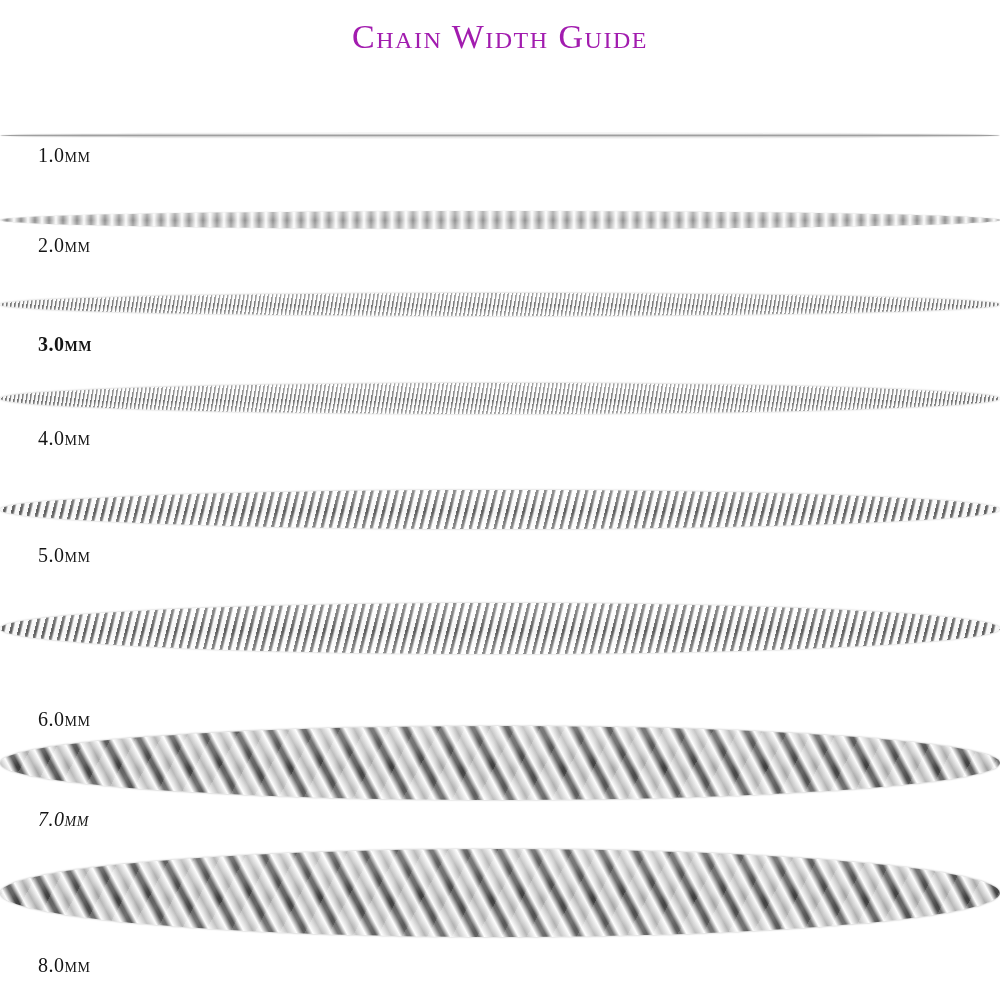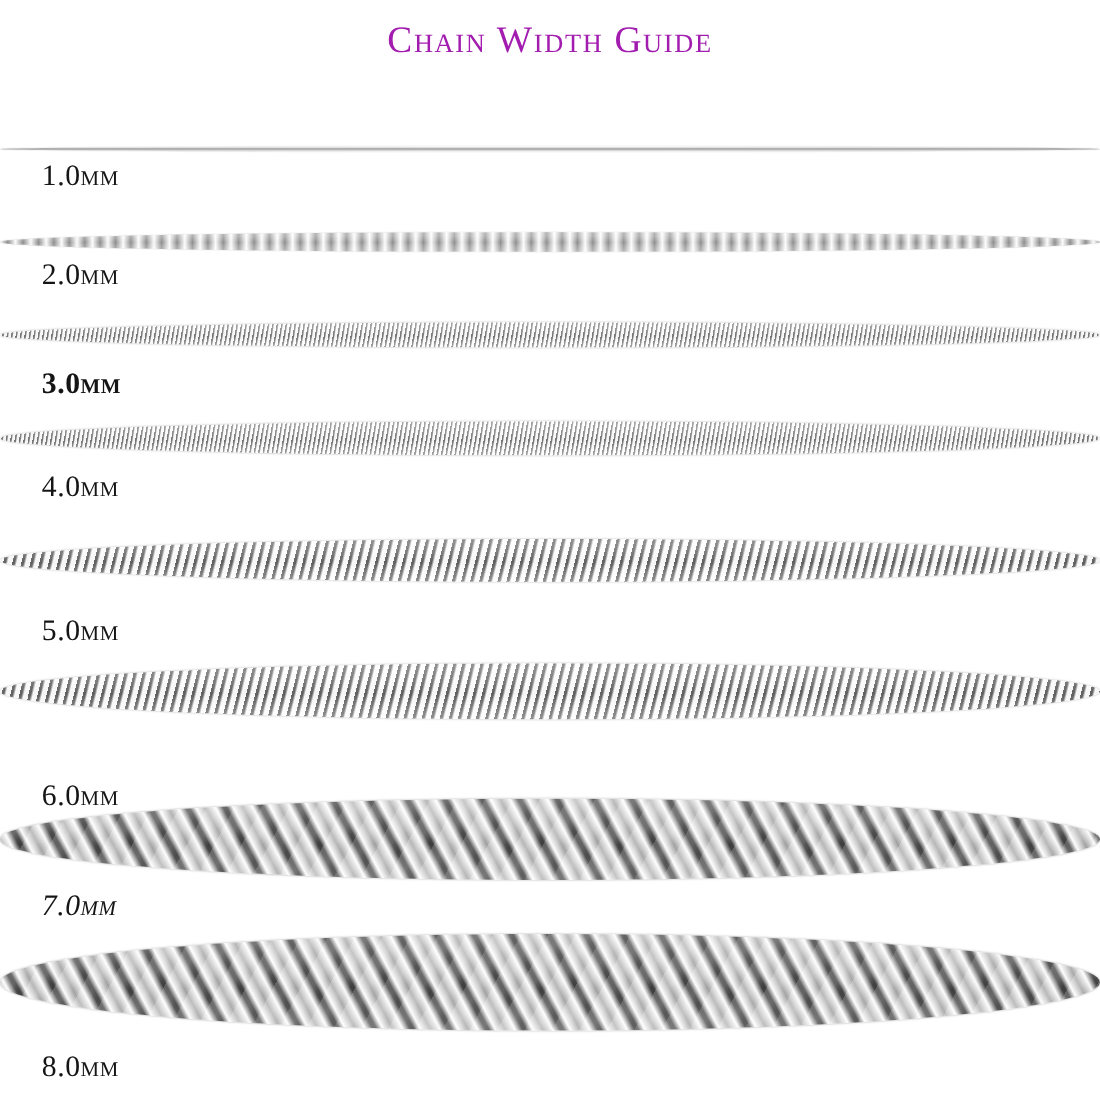--- a/index.html
+++ b/index.html
@@ -37,21 +37,21 @@
   .chain-band {
     position: absolute;
     left: 0;
     width: 1000px;
     overflow: hidden;
   }
 
   .label {
     position: absolute;
     font-family: "Liberation Serif", serif;
-    font-size: 27px;
+    font-size: 20px;
     color: #151515;
     letter-spacing: 0.5px;
     left: 38px;
     font-variant: small-caps;
   }
 
   
   .strand {
     position: absolute;
     left: 0;
@@ -149,21 +149,21 @@
     <div class="chain-row">
       <div class="chain-band" style="top: 378px; height: 42px;">
         <div class="strand snake" style="top: 5px; height: 31px;"></div>
       </div>
       <div class="label" style="top: 427px;">4.0mm</div>
     </div>
     <div class="chain-row">
       <div class="chain-band" style="top: 485px; height: 50px;">
         <div class="strand snake coarse" style="top: 5px; height: 39px;"></div>
       </div>
-      <div class="label" style="top: 558px;">5.0mm</div>
+      <div class="label" style="top: 544px;">5.0mm</div>
     </div>
     <div class="chain-row">
       <div class="chain-band" style="top: 598px; height: 62px;">
         <div class="strand snake coarse" style="top: 5px; height: 51px;"></div>
       </div>
       <div class="label" style="top: 708px;">6.0mm</div>
     </div>
     <div class="chain-row">
       <div class="chain-band" style="top: 722px; height: 82px;">
         <div class="strand rope" style="top: 4px; height: 74px;"></div>

